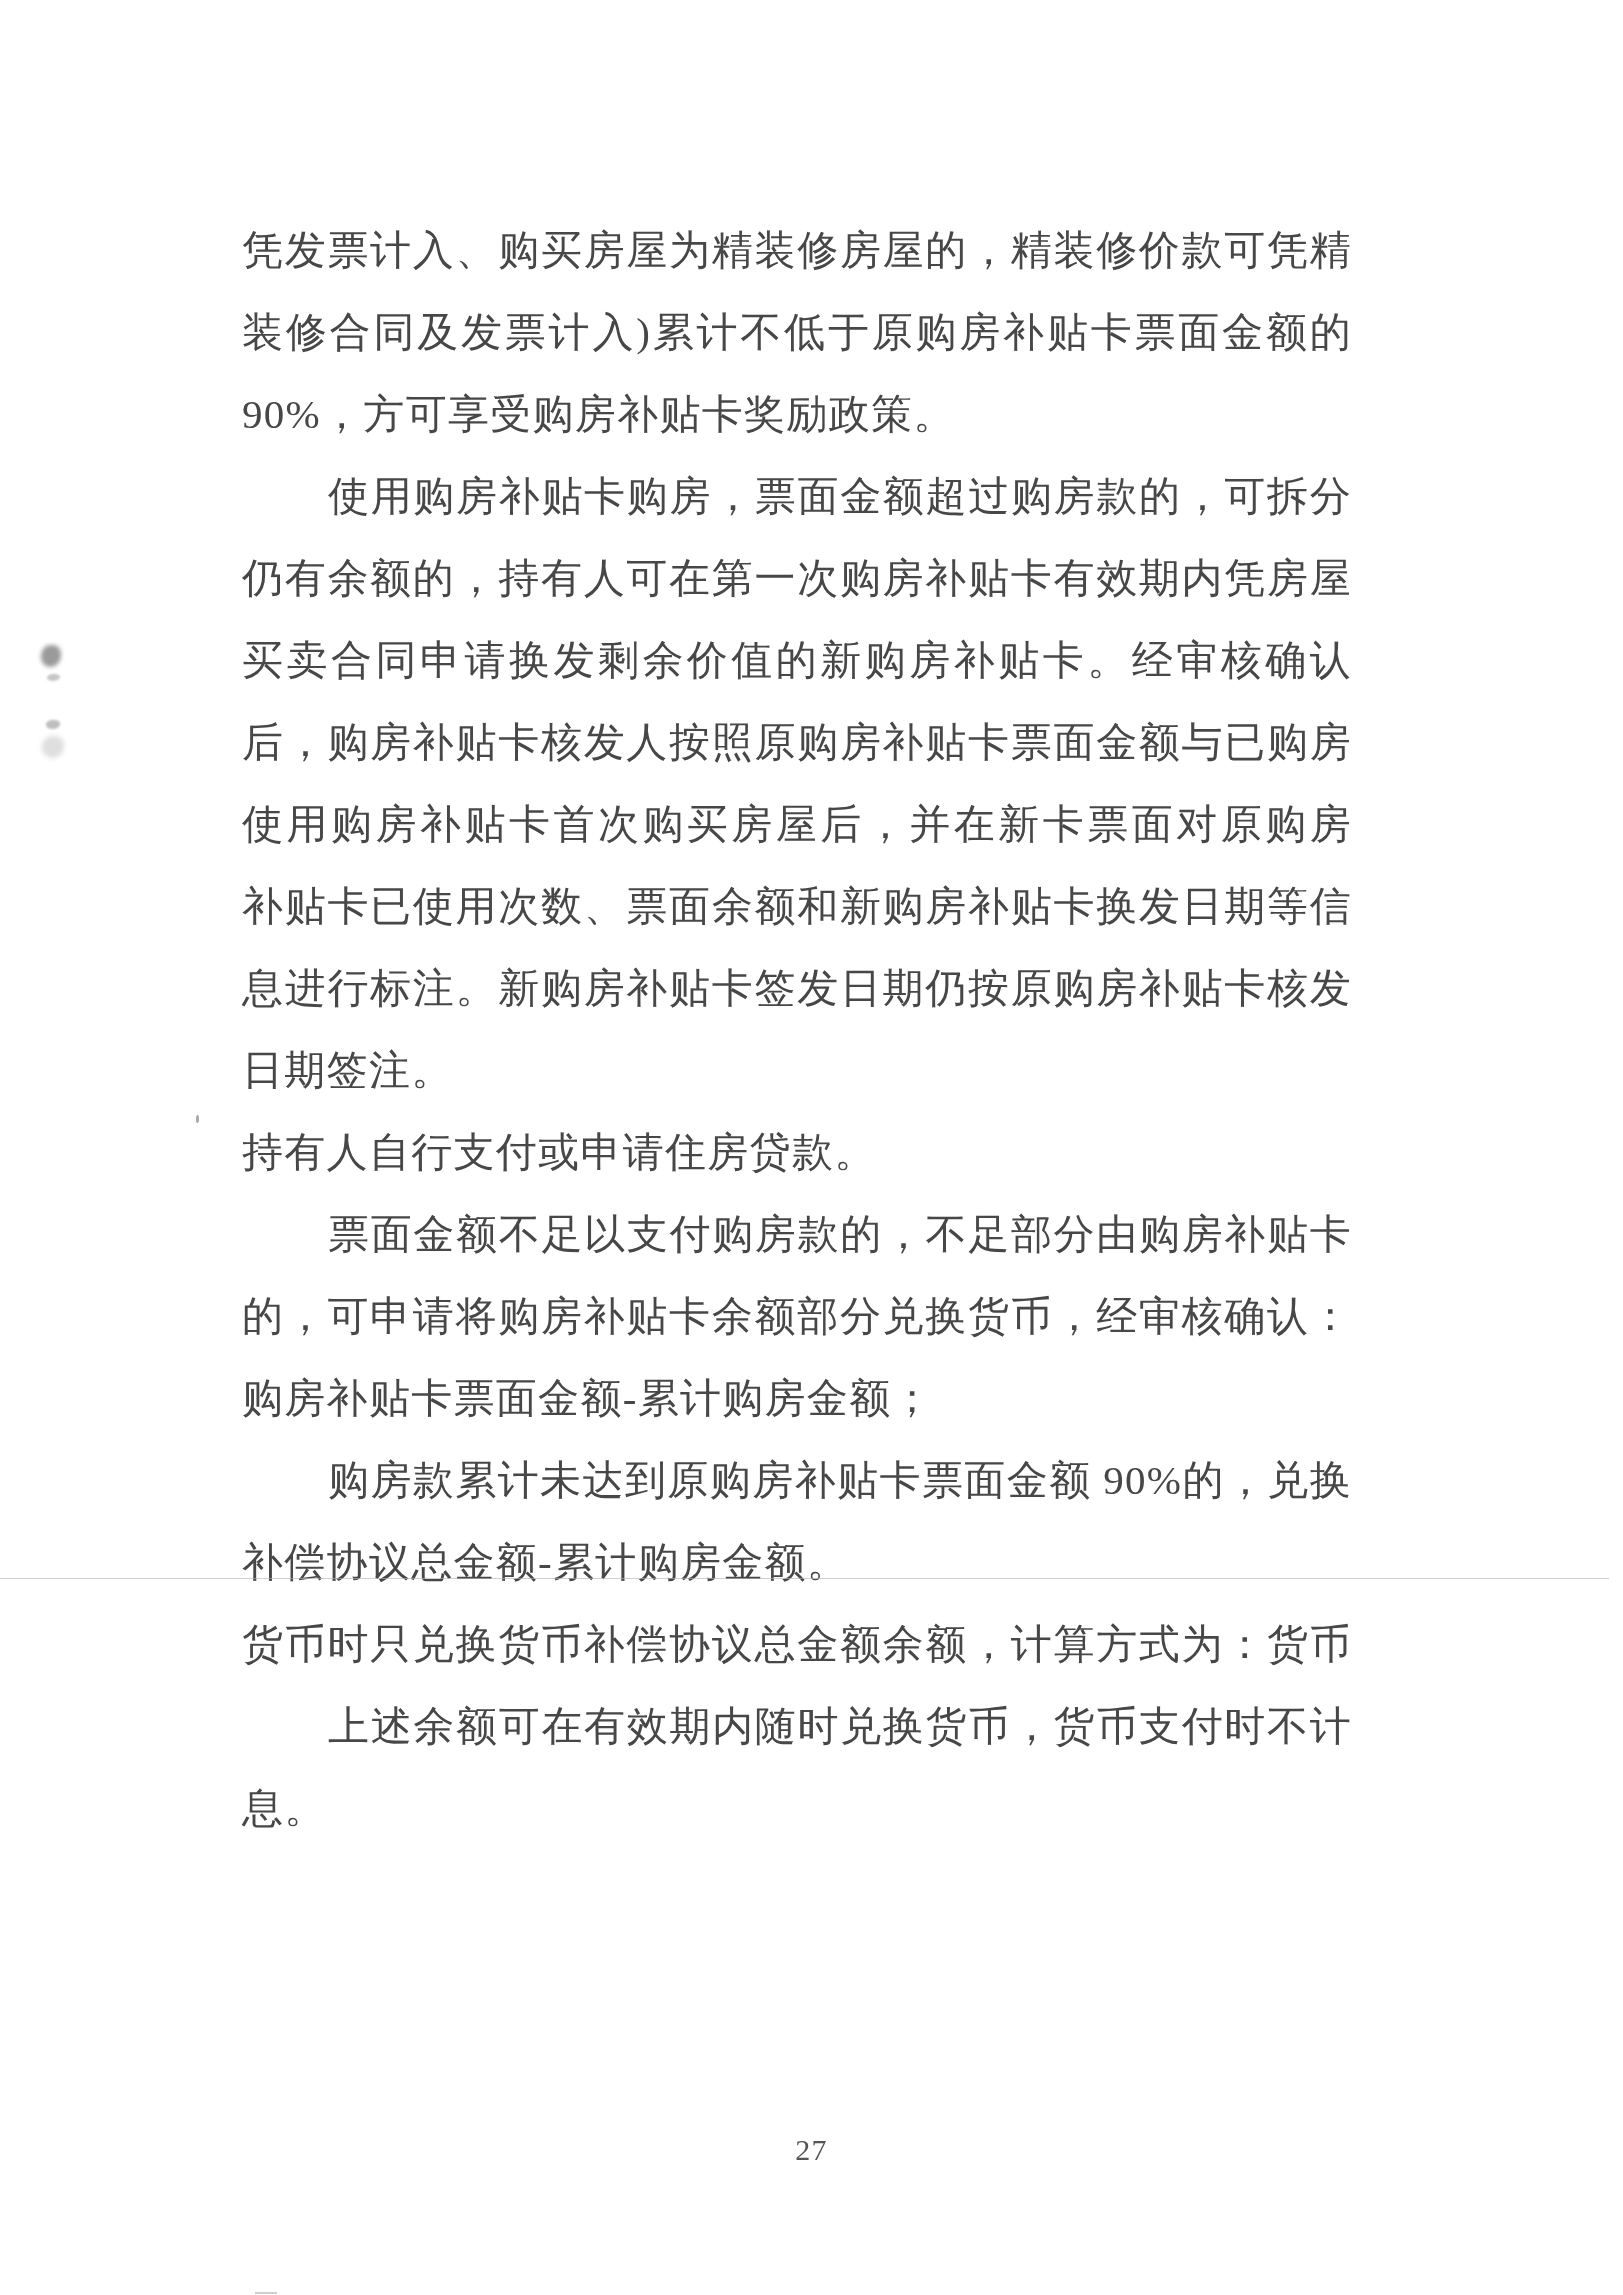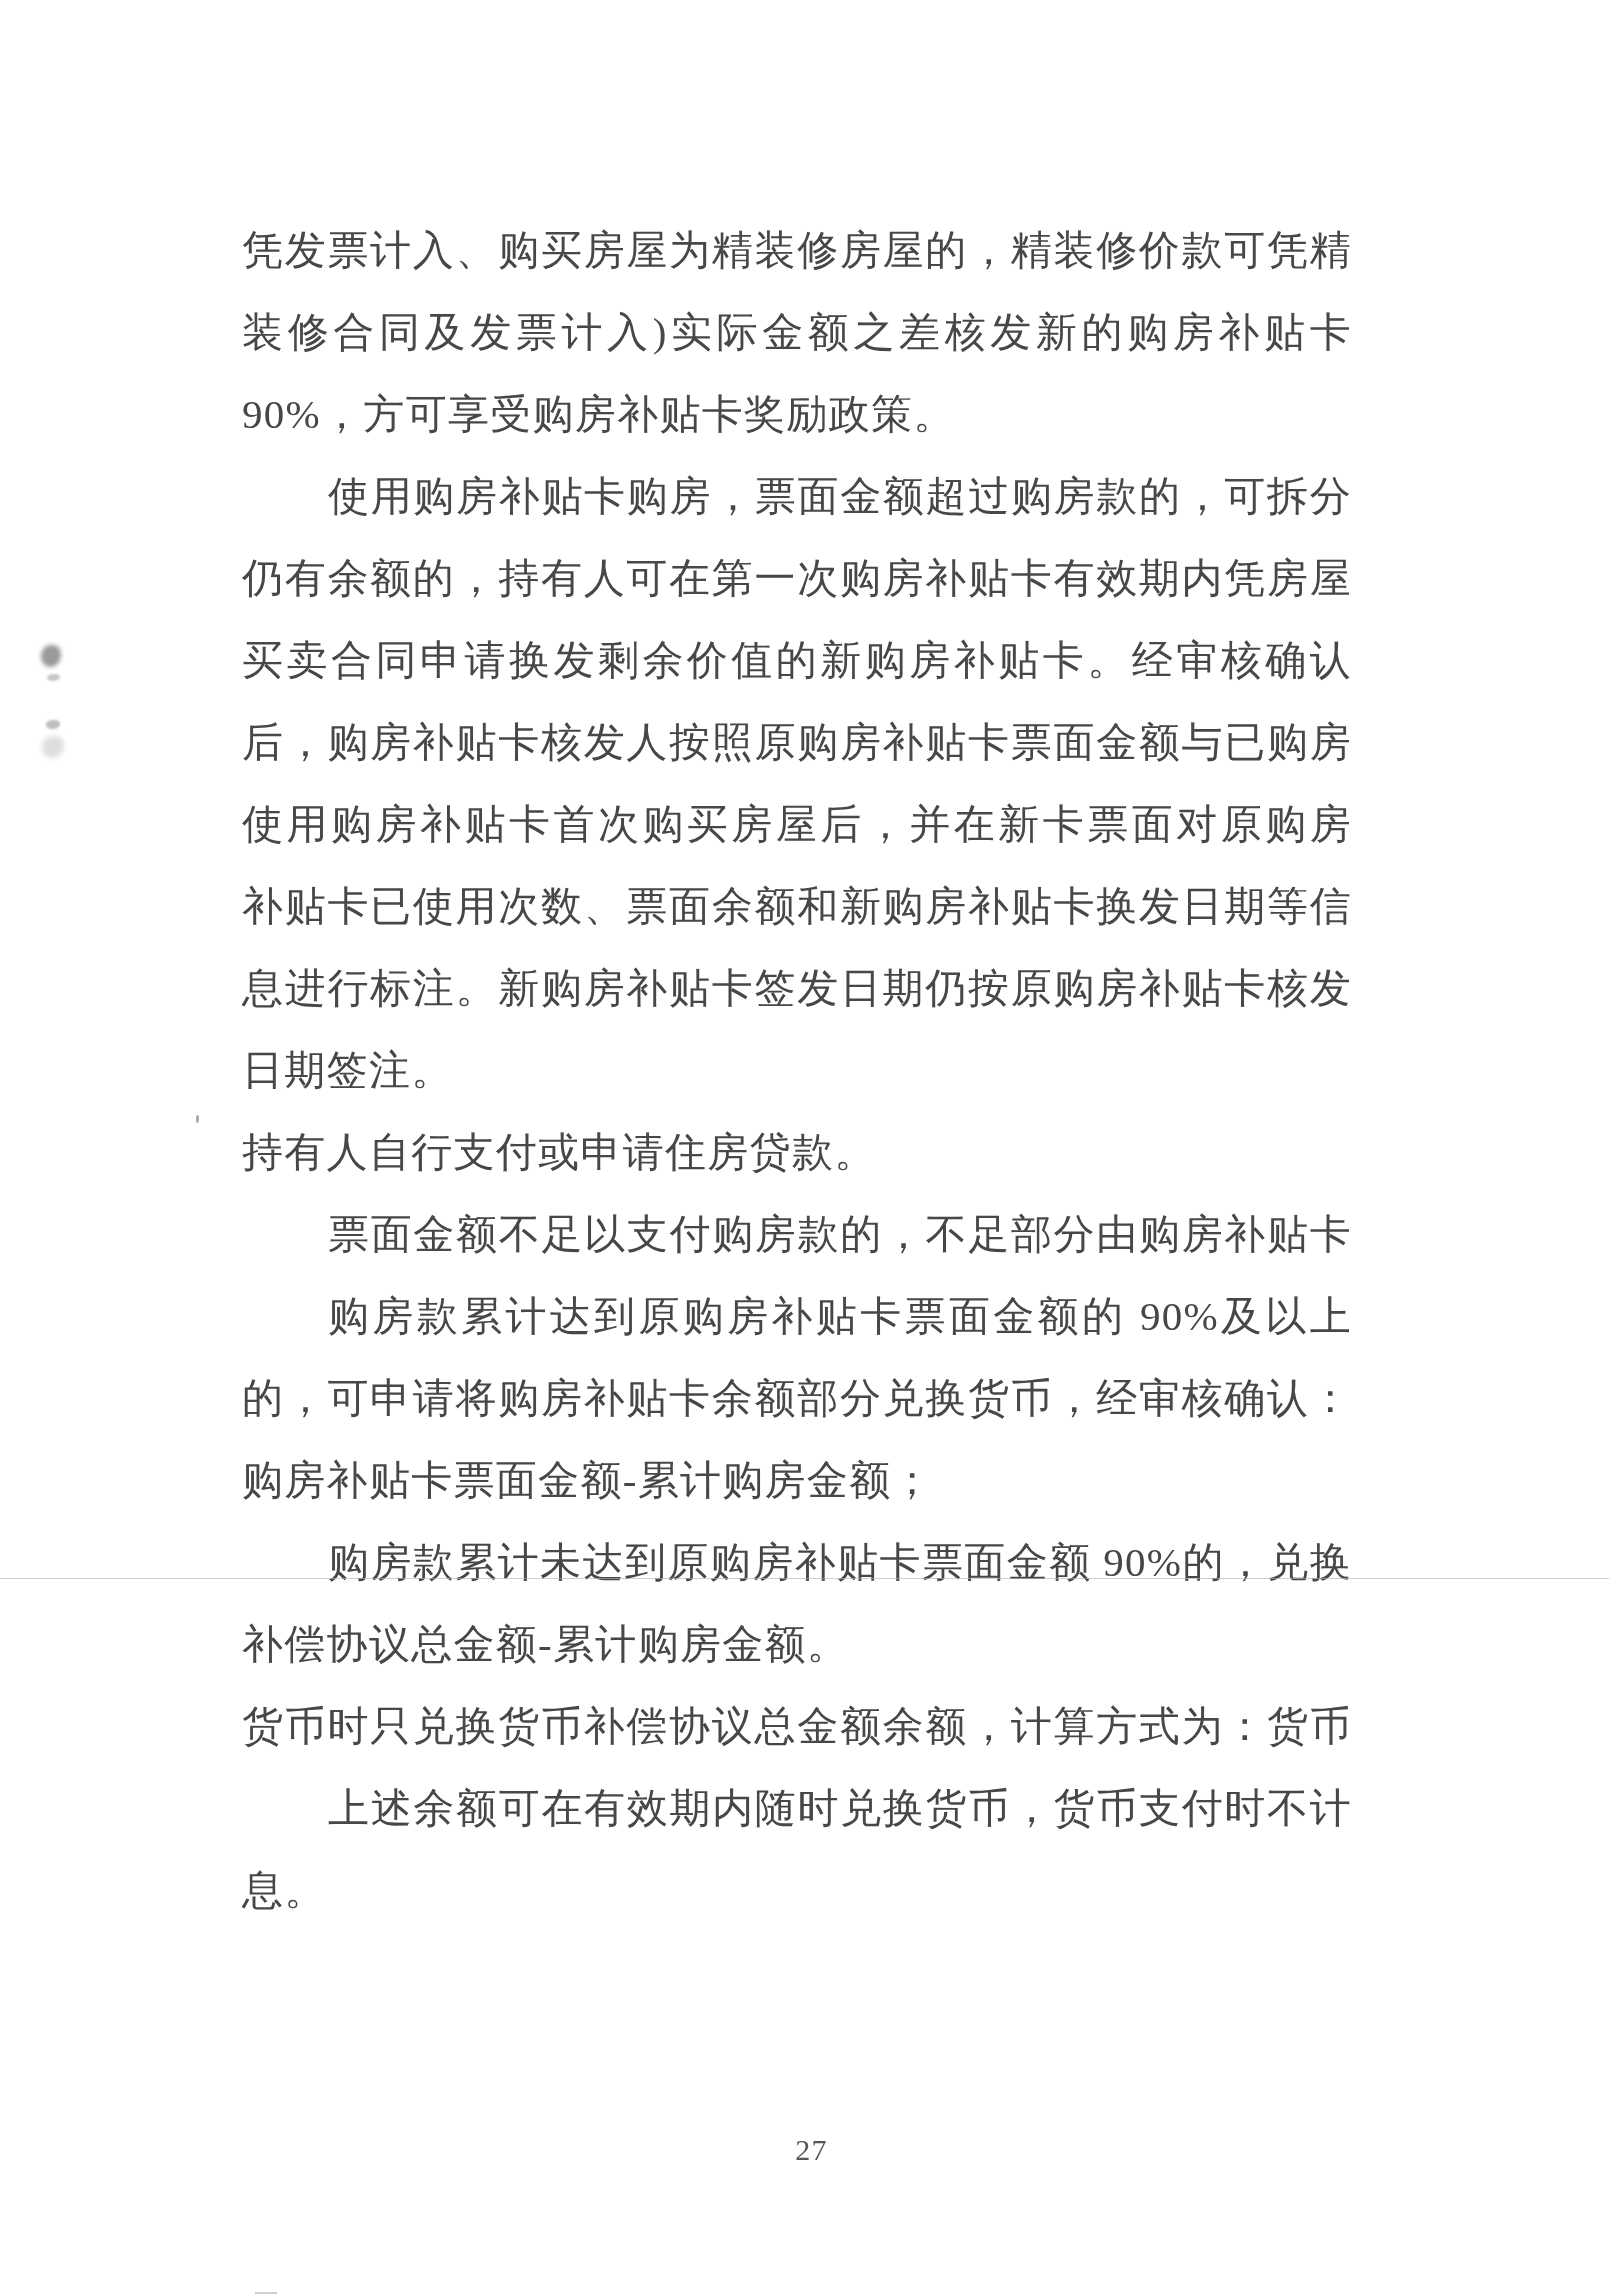--- a/index.html
+++ b/index.html
@@ -69,33 +69,32 @@
   .smudge.s5 { left: 196px; top: 1115px; width: 3.3px;  height: 7.9px; background: #a8a8a8; filter: blur(0.7px); }
   .smudge.s6 { left: 255px; top: 2292px; width: 22px; height: 2px;  background: #cfcfcf; filter: blur(0.7px); border-radius: 0; }
 </style>
 </head>
 <body>
 
 <div class="page">
 
   <div class="doc">
     <div class="line fill">凭发票计入、购买房屋为精装修房屋的，精装修价款可凭精</div>
-    <div class="line fill">装修合同及发票计入)实际金额之差核发新的购房补贴卡</div>
+    <div class="line fill">装修合同及发票计入)累计不低于原购房补贴卡票面金额的</div>
     <div class="line">90%，方可享受购房补贴卡奖励政策。</div>
     <div class="line indent fill">使用购房补贴卡购房，票面金额超过购房款的，可拆分</div>
     <div class="line fill">仍有余额的，持有人可在第一次购房补贴卡有效期内凭房屋</div>
     <div class="line fill">买卖合同申请换发剩余价值的新购房补贴卡。经审核确认</div>
     <div class="line fill">后，购房补贴卡核发人按照原购房补贴卡票面金额与已购房</div>
     <div class="line fill">使用购房补贴卡首次购买房屋后，并在新卡票面对原购房</div>
     <div class="line fill">补贴卡已使用次数、票面余额和新购房补贴卡换发日期等信</div>
     <div class="line fill">息进行标注。新购房补贴卡签发日期仍按原购房补贴卡核发</div>
     <div class="line">日期签注。</div>
     <div class="line">持有人自行支付或申请住房贷款。</div>
     <div class="line indent fill">票面金额不足以支付购房款的，不足部分由购房补贴卡</div>
-    <div class="line indent fill">购房款累计达到原购房补贴卡票面金额的 90%及以上</div>
     <div class="line fill">的，可申请将购房补贴卡余额部分兑换货币，经审核确认：</div>
     <div class="line">购房补贴卡票面金额-累计购房金额；</div>
     <div class="line indent fill">购房款累计未达到原购房补贴卡票面金额 90%的，兑换</div>
     <div class="line">补偿协议总金额-累计购房金额。</div>
     <div class="line fill">货币时只兑换货币补偿协议总金额余额，计算方式为：货币</div>
     <div class="line indent fill">上述余额可在有效期内随时兑换货币，货币支付时不计</div>
     <div class="line">息。</div>
   </div>
 
   <div class="fold-line"></div>

